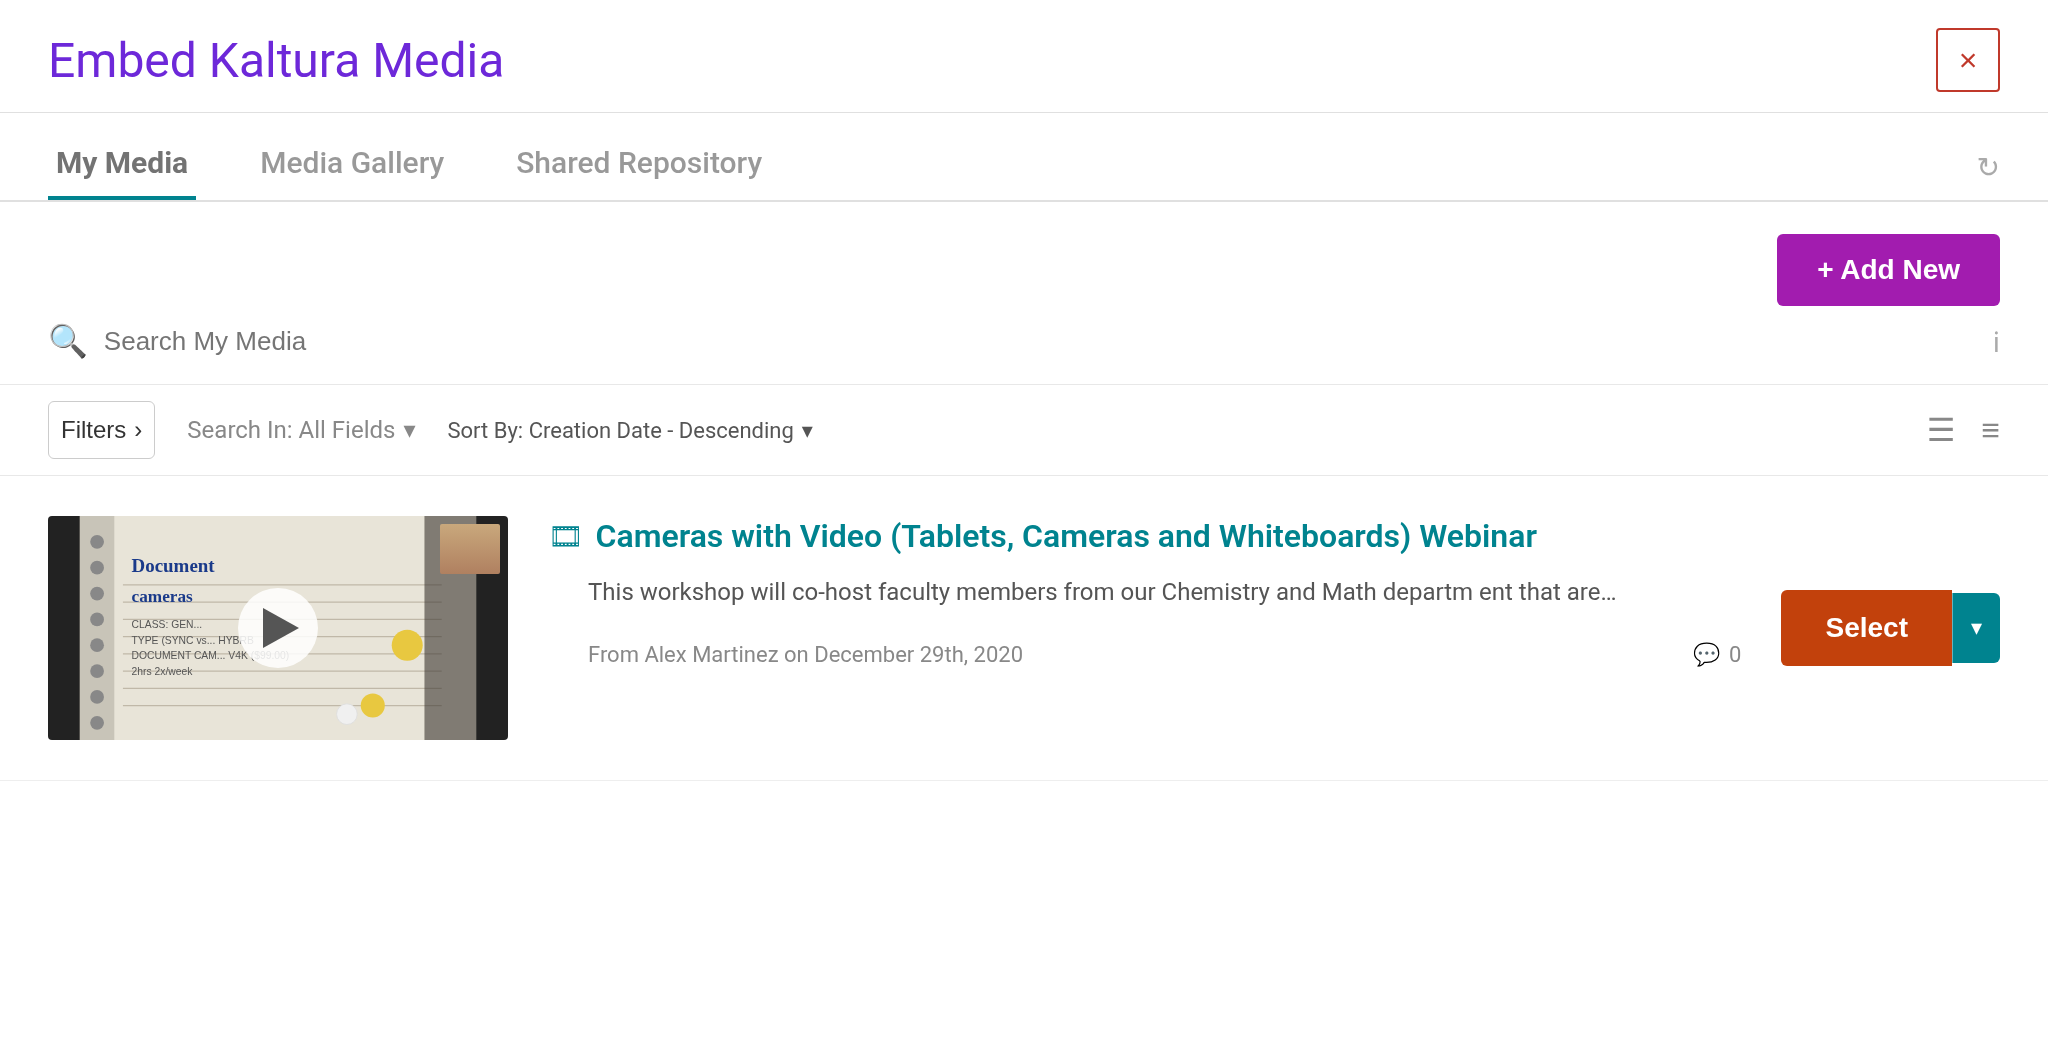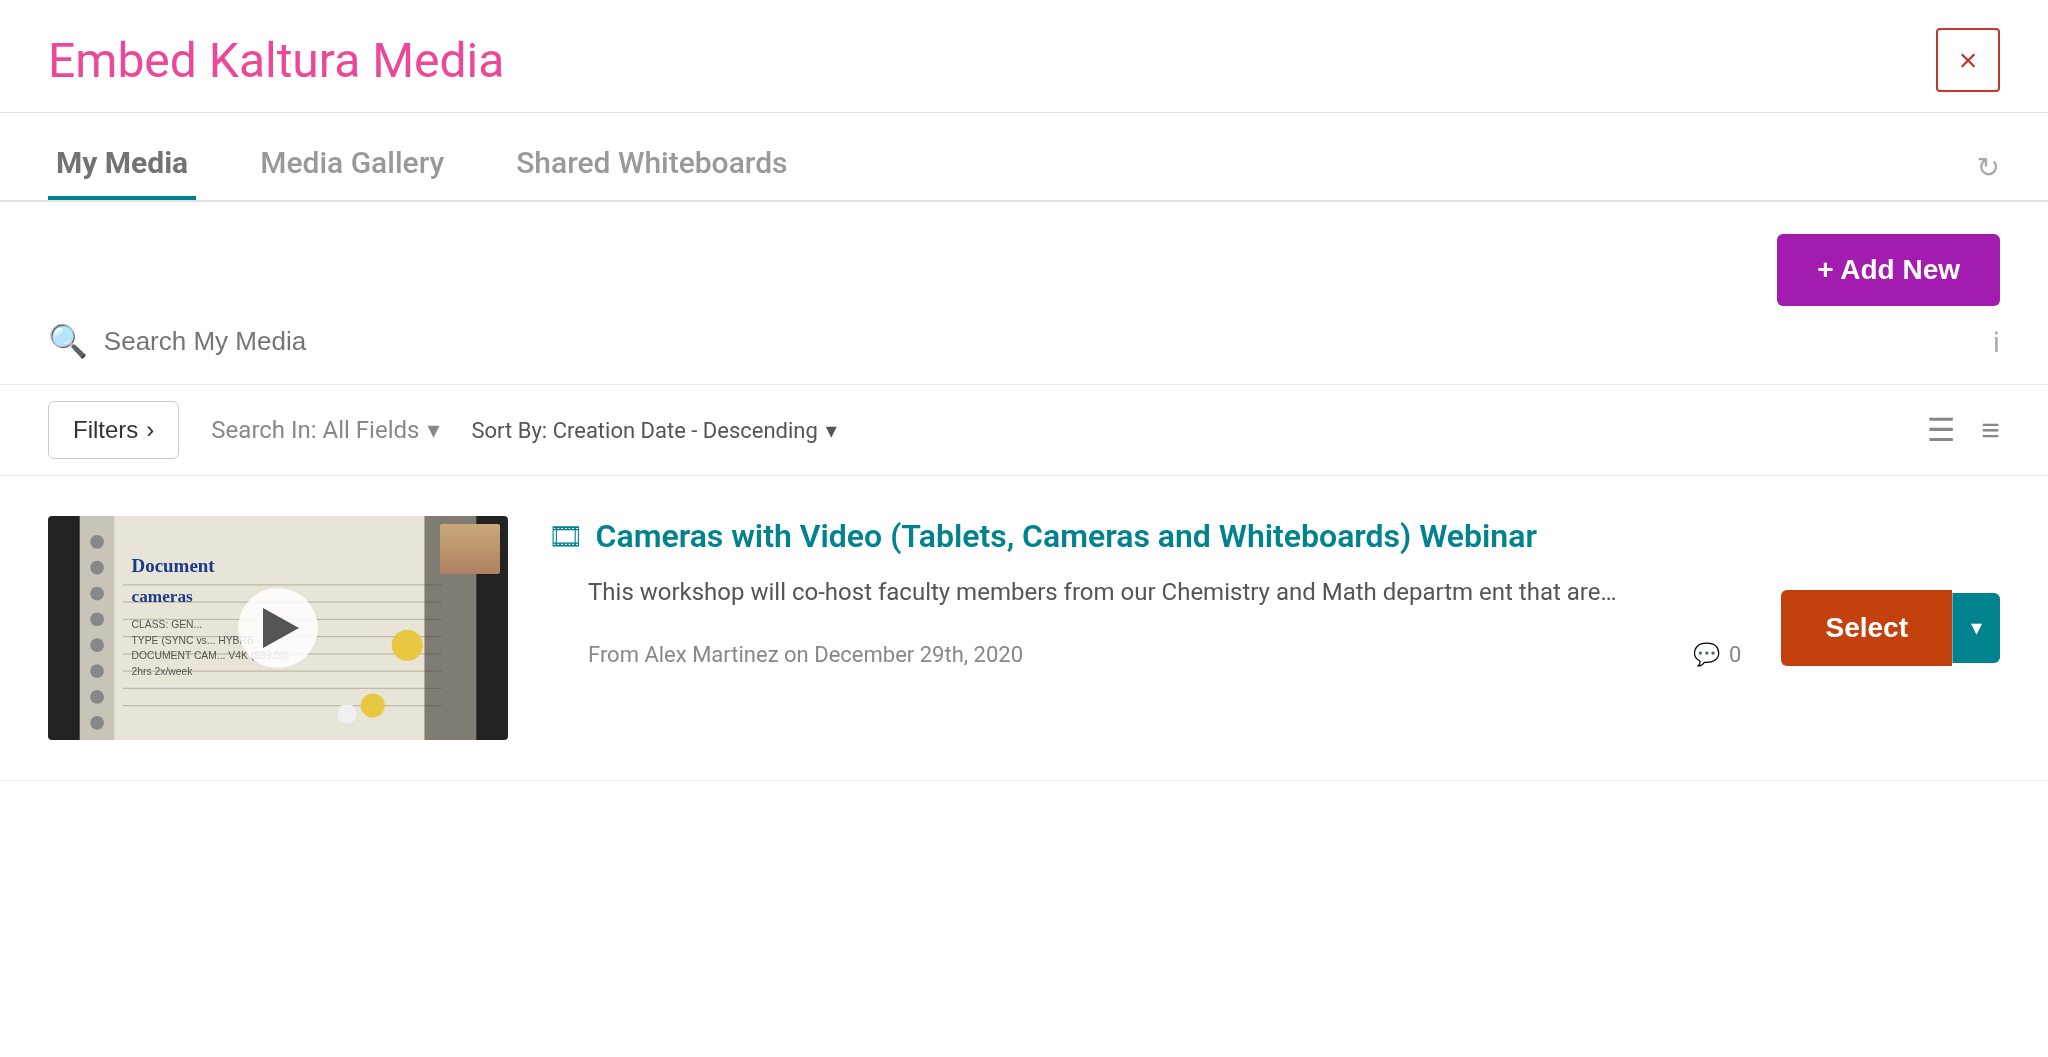--- a/index.html
+++ b/index.html
@@ -15,21 +15,21 @@
     .header {
       display: flex;
       align-items: center;
       justify-content: space-between;
       padding: 28px 48px 20px 48px;
       border-bottom: 1px solid #e0e0e0;
     }
     .header-title {
       font-size: 48px;
       font-weight: 400;
-      color: #ec4899;
+      color: #6d28d9;
     }
     .close-btn {
       width: 64px;
       height: 64px;
       border: 2px solid #c0392b;
       background: #fff;
       color: #c0392b;
       font-size: 32px;
       cursor: pointer;
       display: flex;
@@ -121,21 +121,21 @@
       padding: 16px 48px 16px 48px;
       gap: 32px;
       border-top: 1px solid #e8e8e8;
       border-bottom: 1px solid #e8e8e8;
     }
     .filters-btn {
       border: 1px solid #ccc;
       background: #fff;
       border-radius: 6px;
       font-size: 24px;
-      padding: 14px 24px;
+      padding: 14px 12px;
       cursor: pointer;
       color: #333;
       display: flex;
       align-items: center;
       gap: 8px;
     }
     .search-in-select {
       font-size: 24px;
       color: #888;
       background: none;
@@ -309,21 +309,21 @@
 <body>
 
 <div class="header">
   <h1 class="header-title">Embed Kaltura Media</h1>
   <button class="close-btn">×</button>
 </div>
 
 <div class="tabs-bar">
   <div class="tab active">My Media</div>
   <div class="tab">Media Gallery</div>
-  <div class="tab">Shared Whiteboards</div>
+  <div class="tab">Shared Repository</div>
   <div class="refresh-icon-wrap">↻</div>
 </div>
 
 <div class="toolbar">
   <button class="add-new-btn">+ Add New</button>
 </div>
 
 <div class="search-bar">
   <span class="search-icon-wrap">🔍</span>
   <input class="search-input" type="text" placeholder="Search My Media" style="">

